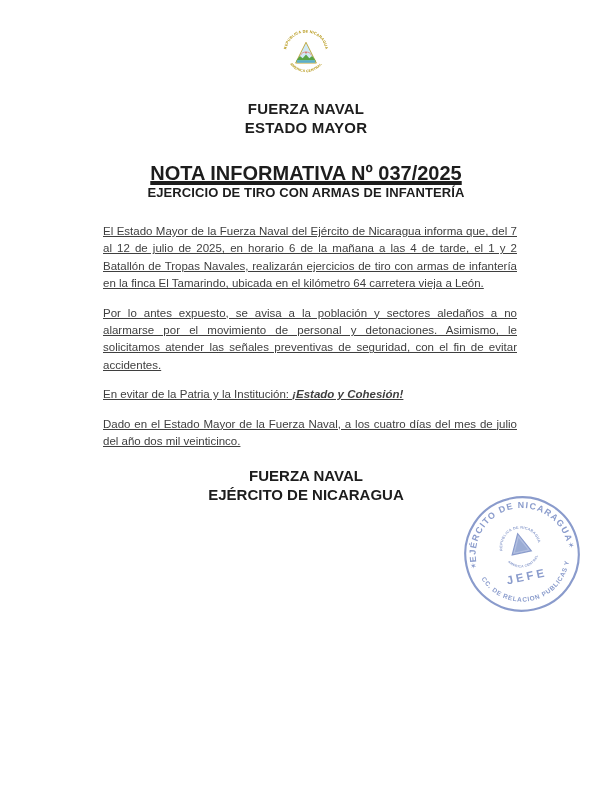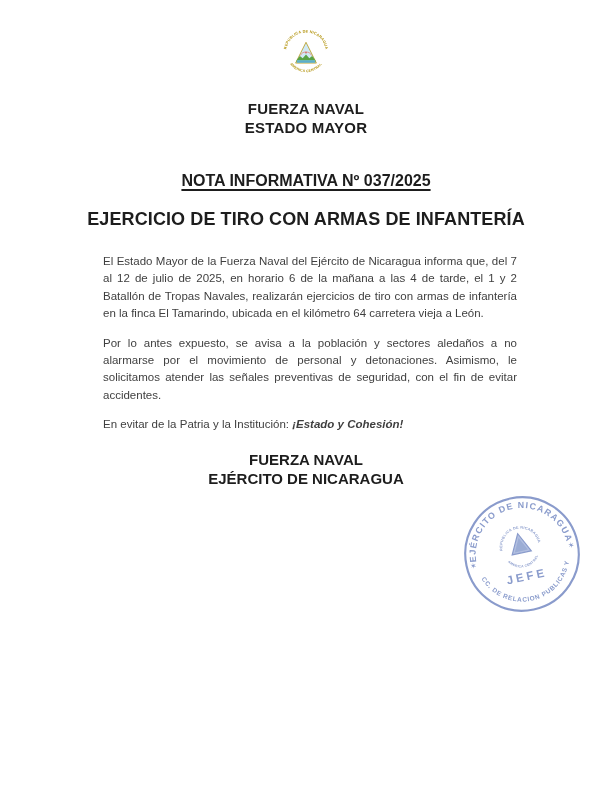--- a/index.html
+++ b/index.html
@@ -24,49 +24,50 @@
   .hq-title {
     margin-top: 17px;
     text-align: center;
     font-size: 15px;
     font-weight: bold;
     line-height: 19px;
     color: #1d1d1d;
     letter-spacing: 0.2px;
   }
   .note-title {
-    margin-top: 35px;
+    margin-top: 25px;
     text-align: center;
-    font-size: 16px;
+    font-size: 20px;
     font-weight: bold;
     color: #1d1d1d;
+    text-decoration: underline;
   }
   .note-title span {
     text-decoration: underline;
     text-decoration-thickness: 2px;
     text-underline-offset: 3px;
     text-decoration-skip-ink: none;
   }
   .subject {
-    margin-top: 19px;
     text-align: center;
-    font-size: 18px;
+    font-size: 13px;
     font-weight: bold;
     color: #1d1d1d;
     letter-spacing: 0.1px;
   }
   .body-text {
     margin: 23px 95px 0 103px;
     font-size: 11.5px;
     line-height: 17.4px;
     text-align: justify;
     color: #3f3f3f;
   }
   .body-text p {
     margin: 0 0 12px 0;
+    text-decoration: underline;
   }
   .motto {
     font-weight: bold;
     font-style: italic;
   }
   .signature-block {
     margin-top: 16px;
     text-align: center;
     font-size: 15px;
     font-weight: bold;
@@ -121,20 +122,21 @@
   </div>
 
   <div class="subject">EJERCICIO DE TIRO CON ARMAS DE INFANTERÍA</div>
 
   <div class="body-text">
     <p>El Estado Mayor de la Fuerza Naval del Ejército de Nicaragua informa que, del 7 al 12 de julio de 2025, en horario 6 de la mañana a las 4 de tarde, el 1 y 2 Batallón de Tropas Navales, realizarán ejercicios de tiro con armas de infantería en la finca El Tamarindo, ubicada en el kilómetro 64 carretera vieja a León.</p>
     <p>Por lo antes expuesto, se avisa a la población y sectores aledaños a no alarmarse por el movimiento de personal y detonaciones. Asimismo, le solicitamos atender las señales preventivas de seguridad, con el fin de evitar accidentes.</p>
     <p>
       <span>En evitar de la Patria y la Institución: </span><span class="motto">¡Estado y Cohesión!</span>
     </p>
+    <p>Dado en el Estado Mayor de la Fuerza Naval, a los cuatro días del mes de julio del año dos mil veinticinco.</p>
   </div>
 
   <div class="signature-block">
     <div>FUERZA NAVAL</div>
     <div>EJÉRCITO DE NICARAGUA</div>
   </div>
 
   <div class="seal-wrap">
     <svg viewBox="0 0 200 200" width="122" height="122" aria-hidden="true">
       <defs>

